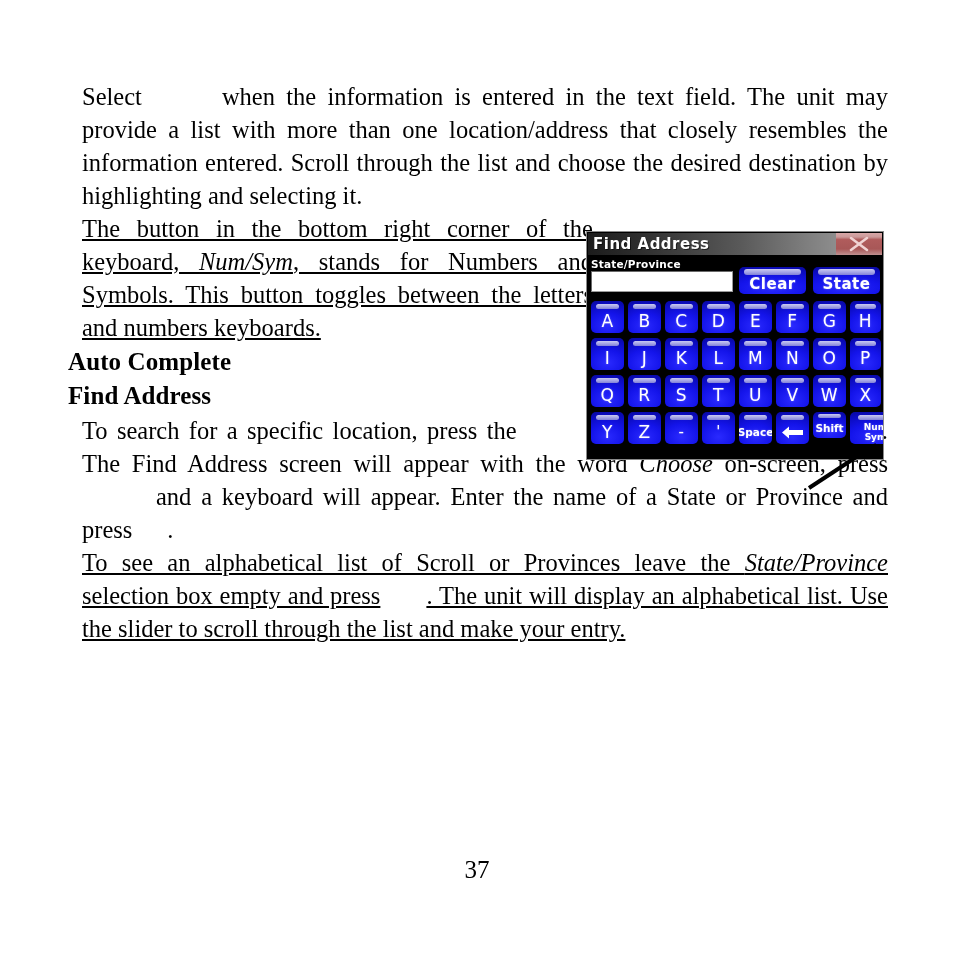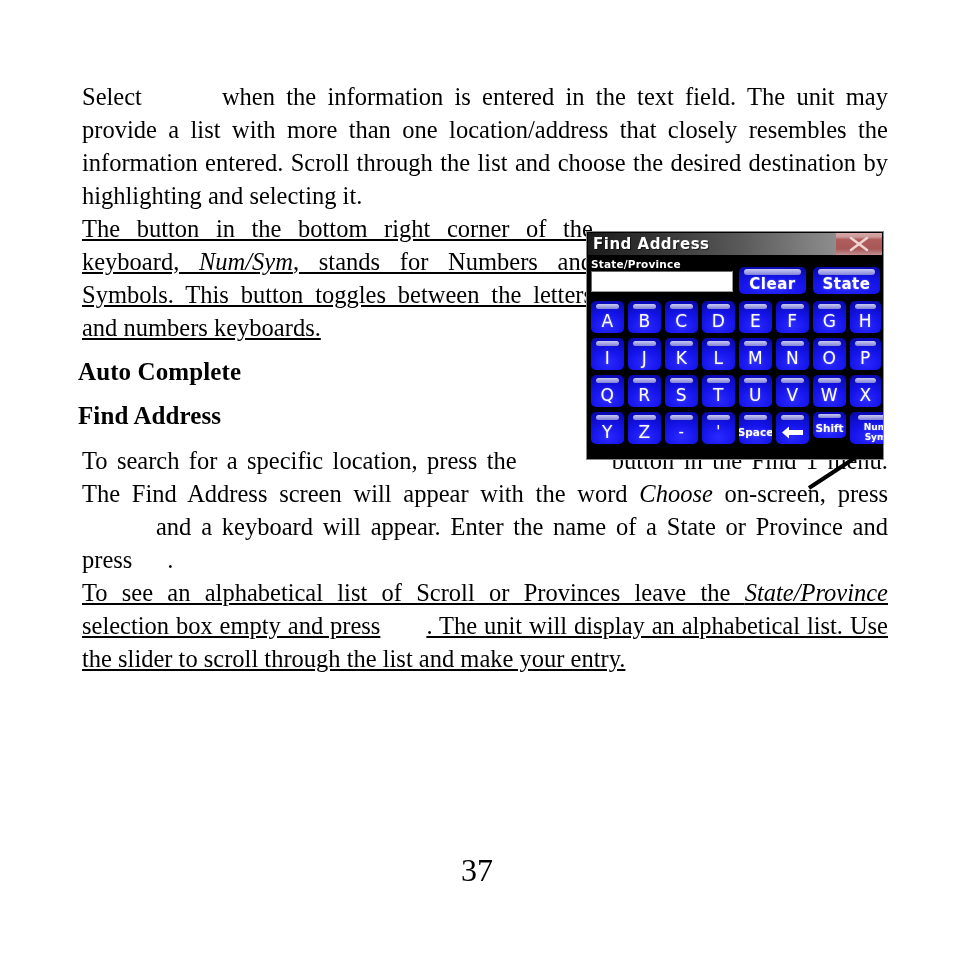--- a/index.html
+++ b/index.html
@@ -28,21 +28,21 @@
     margin: 0 0 0 16px;
     font-size: 24.5px;
     line-height: 33px;
     text-align: justify;
     text-justify: inter-word;
     -webkit-hyphens: none;
     hyphens: none;
   }
 
   h3.section-head {
-    margin: 12px;
+    margin: 2px;
     font-size: 25px;
     font-weight: bold;
     line-height: 32px;
     letter-spacing: .1px;
   }
 
   .gap-para { margin-top: 22px; text-decoration: underline; }
   .gap-head { margin-top: 24px; }
   .gap-after-head { margin-top: 11px; }
 
@@ -59,21 +59,21 @@
 
   .ital { font-style: italic; }
 
   
   .page-number {
     position: absolute;
     left: 0;
     top: 855px;
     width: 954px;
     text-align: center;
-    font-size: 32px;
+    font-size: 25px;
     line-height: 30px;
   }
 
   
   .figure {
     position: absolute;
     left: 586px;
     top: 231px;
     width: 298px;
     height: 229px;

